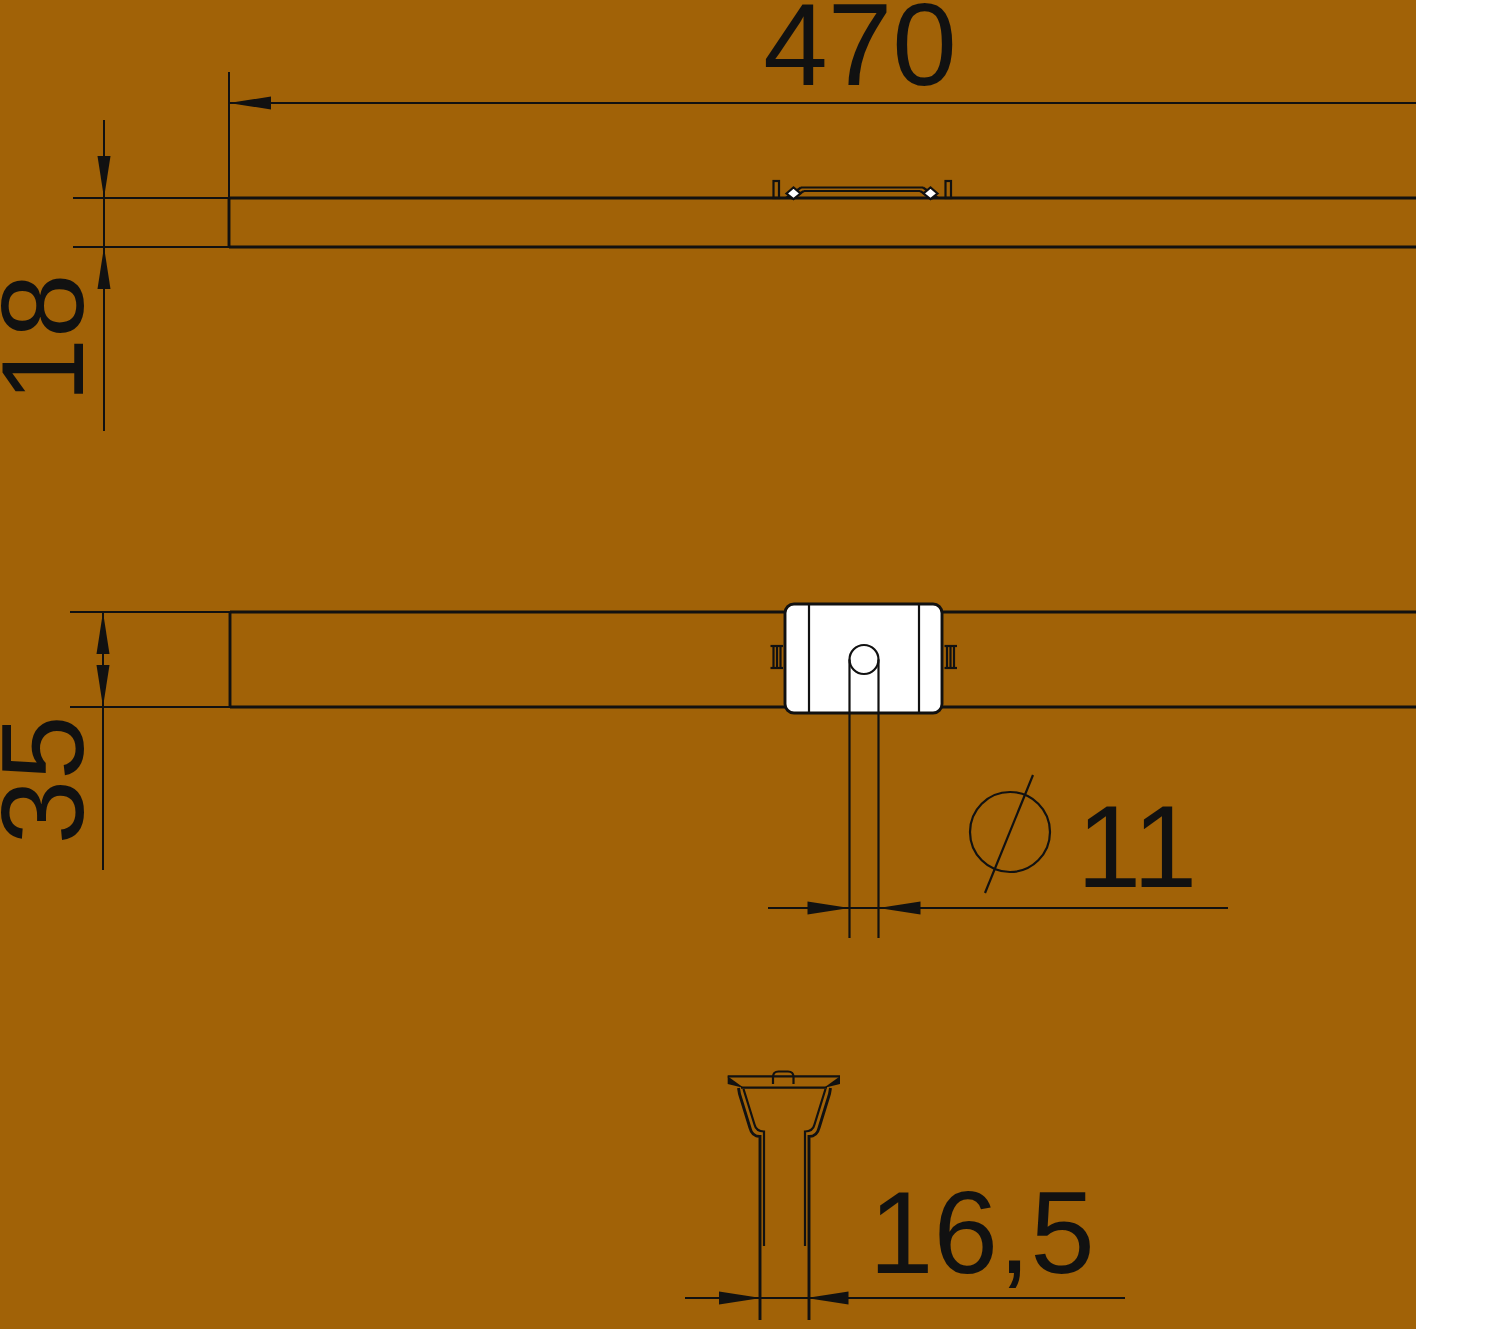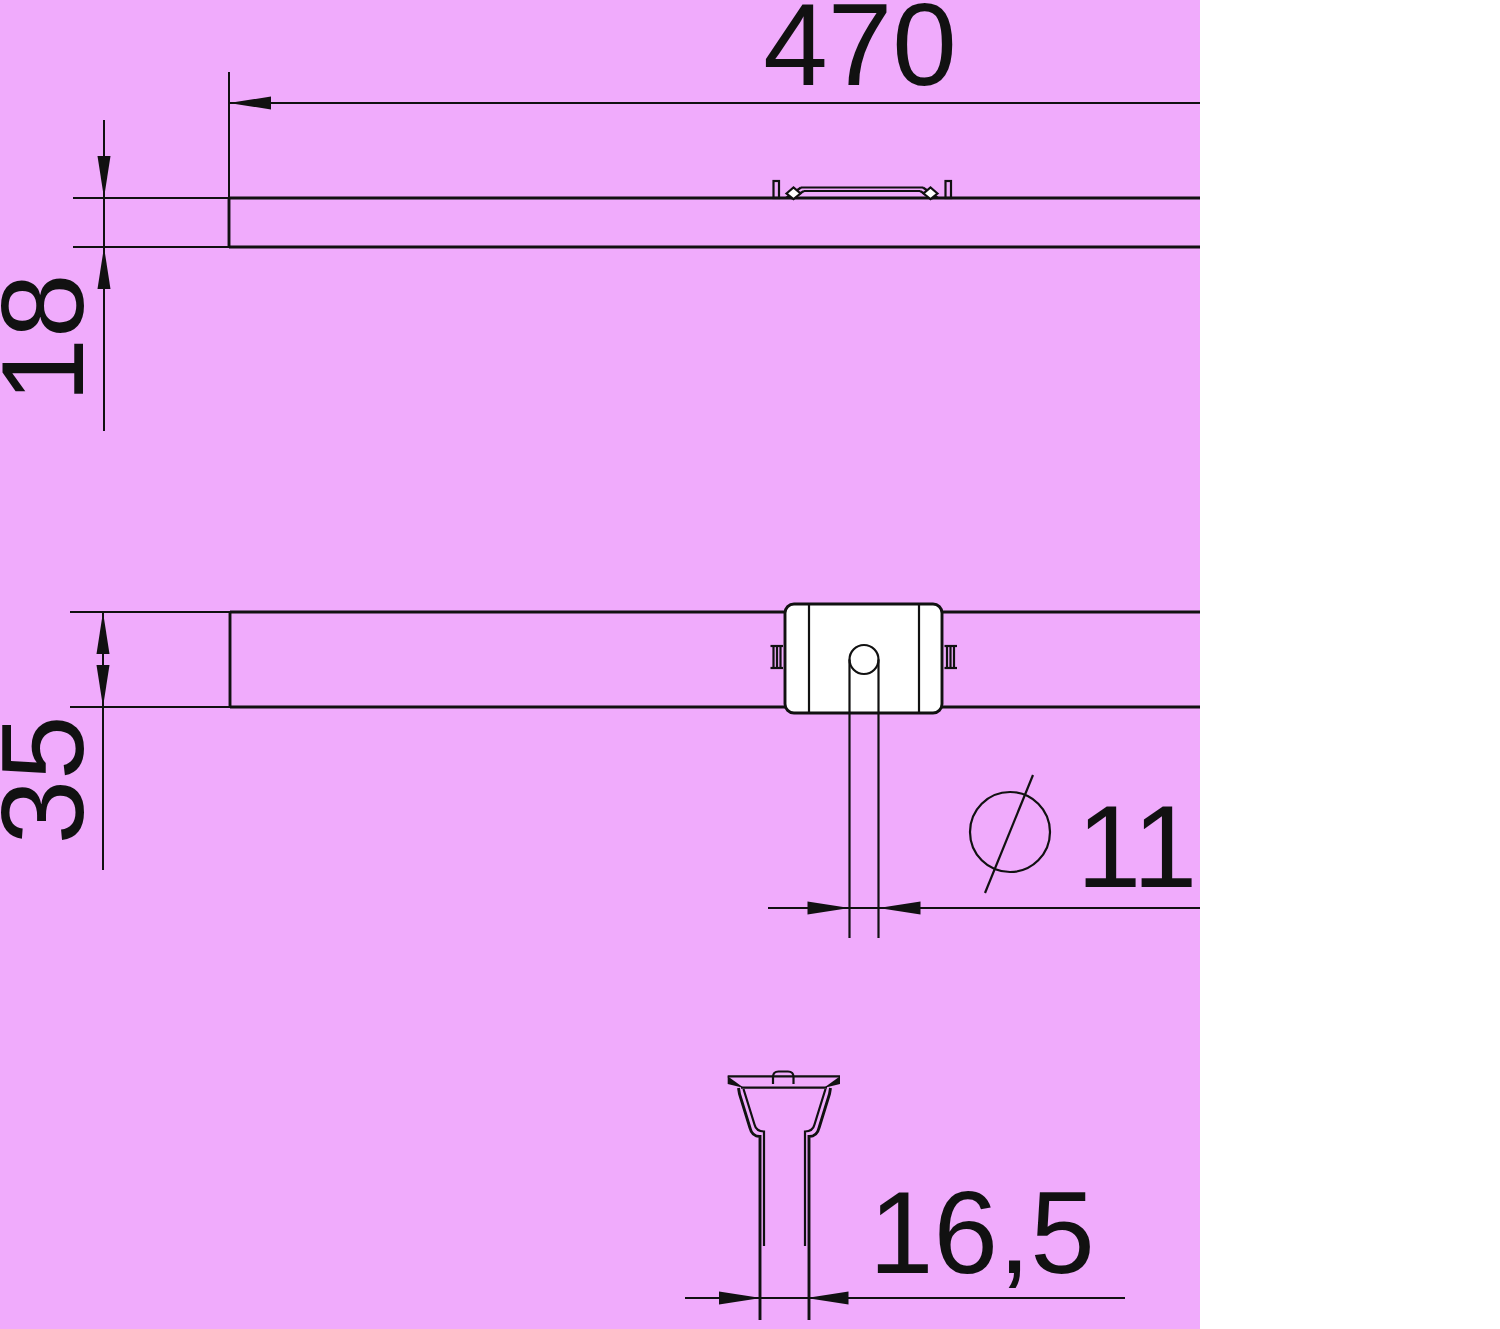--- a/index.html
+++ b/index.html
@@ -1,16 +1,16 @@
 <!DOCTYPE html>
 <html><head>
 <meta charset="utf-8">
 <style>
   html,body{margin:0;padding:0;background:#ffffff;}
-  .page{width:1200px;height:1329px;background:#f0abfc;position:relative;overflow:hidden;}
+  .page{width:1416px;height:1329px;background:#a16207;position:relative;overflow:hidden;}
   svg{display:block;}
   .ln-thick{stroke:#111111;stroke-width:2.9;fill:none;stroke-linecap:butt;}
   .ln-med{stroke:#111111;stroke-width:2.2;fill:none;stroke-linecap:butt;}
   .ln-thin{stroke:#111111;stroke-width:2.0;fill:none;stroke-linecap:butt;}
   .arr{fill:#111111;stroke:none;}
   .whitefill{fill:#ffffff;}
   .dimtext{font-family:"Liberation Sans","DejaVu Sans",sans-serif;font-size:116px;fill:#111111;}
 </style>
 </head>
 <body>

